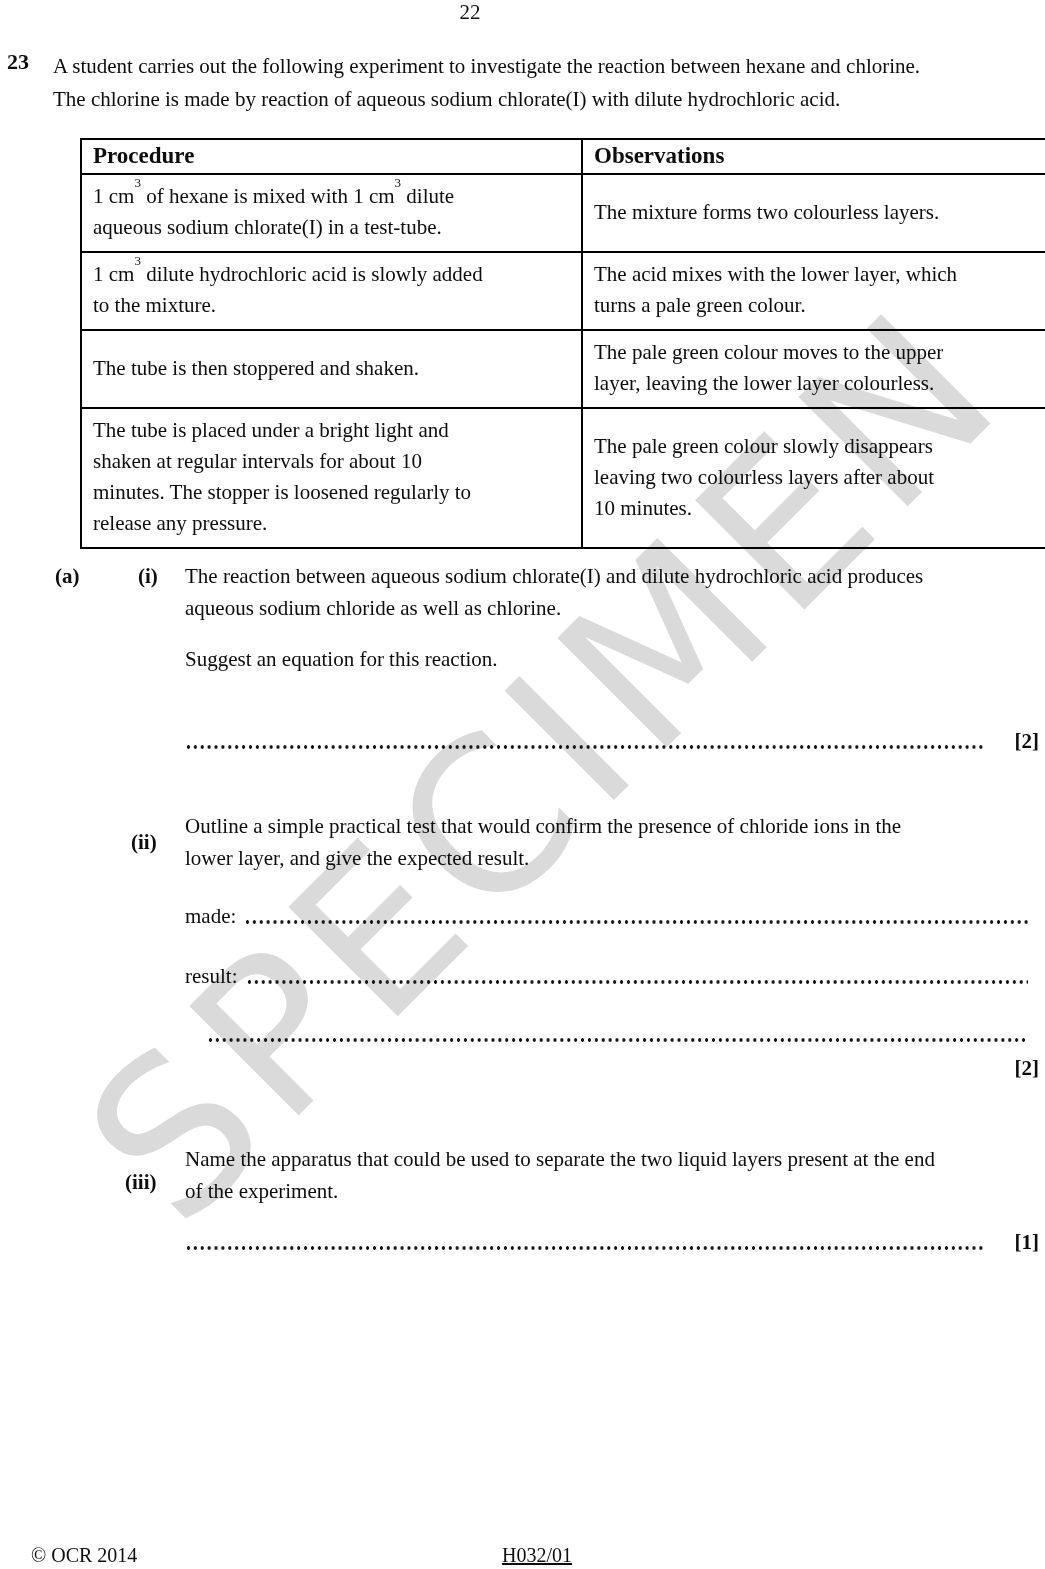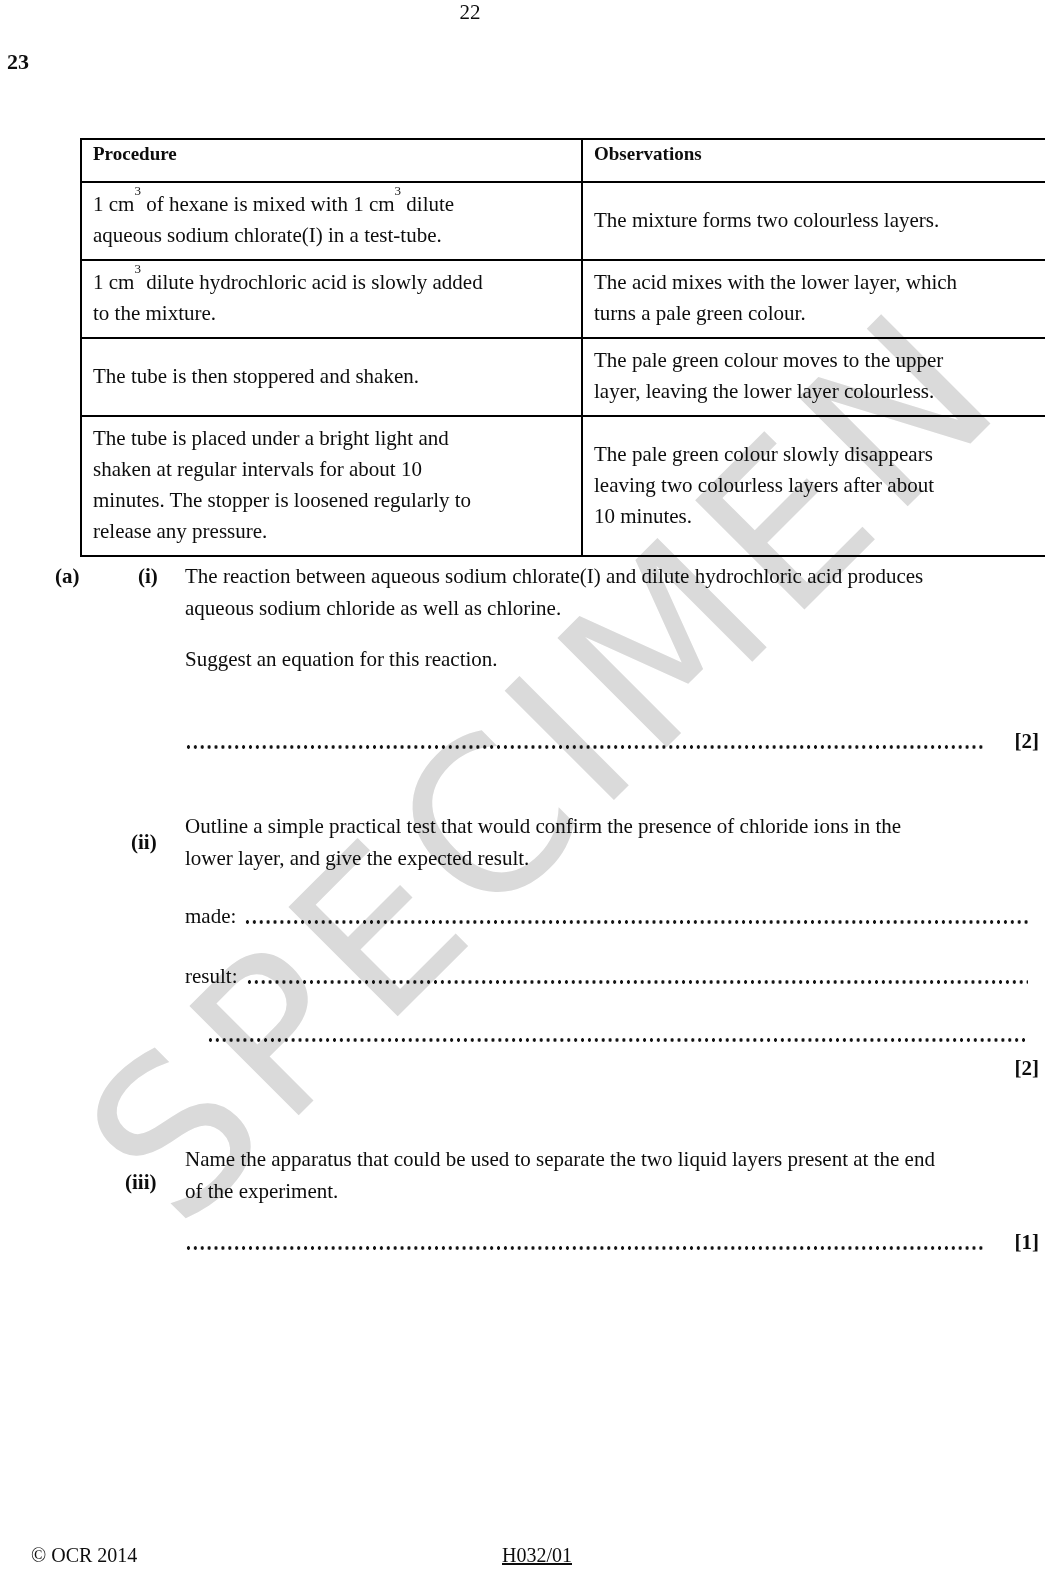--- a/index.html
+++ b/index.html
@@ -17,21 +17,21 @@
   .pageno{top:0;left:0;width:940px;text-align:center;font-size:21px;}
   .qnum{left:7px;top:49px;font-weight:bold;font-size:22px;}
   .intro{left:53px;top:50px;width:990px;font-size:21px;line-height:33px;white-space:pre-line;}
 
   table.obs{
     position:absolute;left:80px;top:138px;width:948px;z-index:1;
     border-collapse:collapse;table-layout:fixed;background:transparent;
   }
   table.obs th{
     width:477px;border:2px solid #000;text-align:left;
-    font-size:19px;padding:3px 11px 16px;background:transparent;
+    font-size:23px;padding:3px 11px 4px;background:transparent;
   }
   table.obs th + th{width:471px;}
   table.obs td{
     border:2px solid #000;vertical-align:middle;background:transparent;
     font-size:21px;line-height:31px;padding:6px 11px 8px;
   }
   table.obs sup{font-size:13px;line-height:0;position:relative;top:-8px;}
 
   .plabel{font-weight:bold;font-size:21px;line-height:32px;}
   .ptext{font-size:21px;line-height:32px;white-space:pre-line;}
@@ -50,20 +50,22 @@
 </head>
 <body>
 
 <div class="page">
 
   <div class="watermark">SPECIMEN</div>
 
   <div class="layer pageno">22</div>
 
   <div class="layer qnum">23</div>
+  <div class="layer intro">A student carries out the following experiment to investigate the reaction between hexane and chlorine.
+The chlorine is made by reaction of aqueous sodium chlorate(I) with dilute hydrochloric acid.</div>
 
   <table class="obs">
     <thead>
         <tr>
           <th>Procedure</th>
           <th>Observations</th>
         </tr>
       </thead>
     <tbody>
         <tr>

